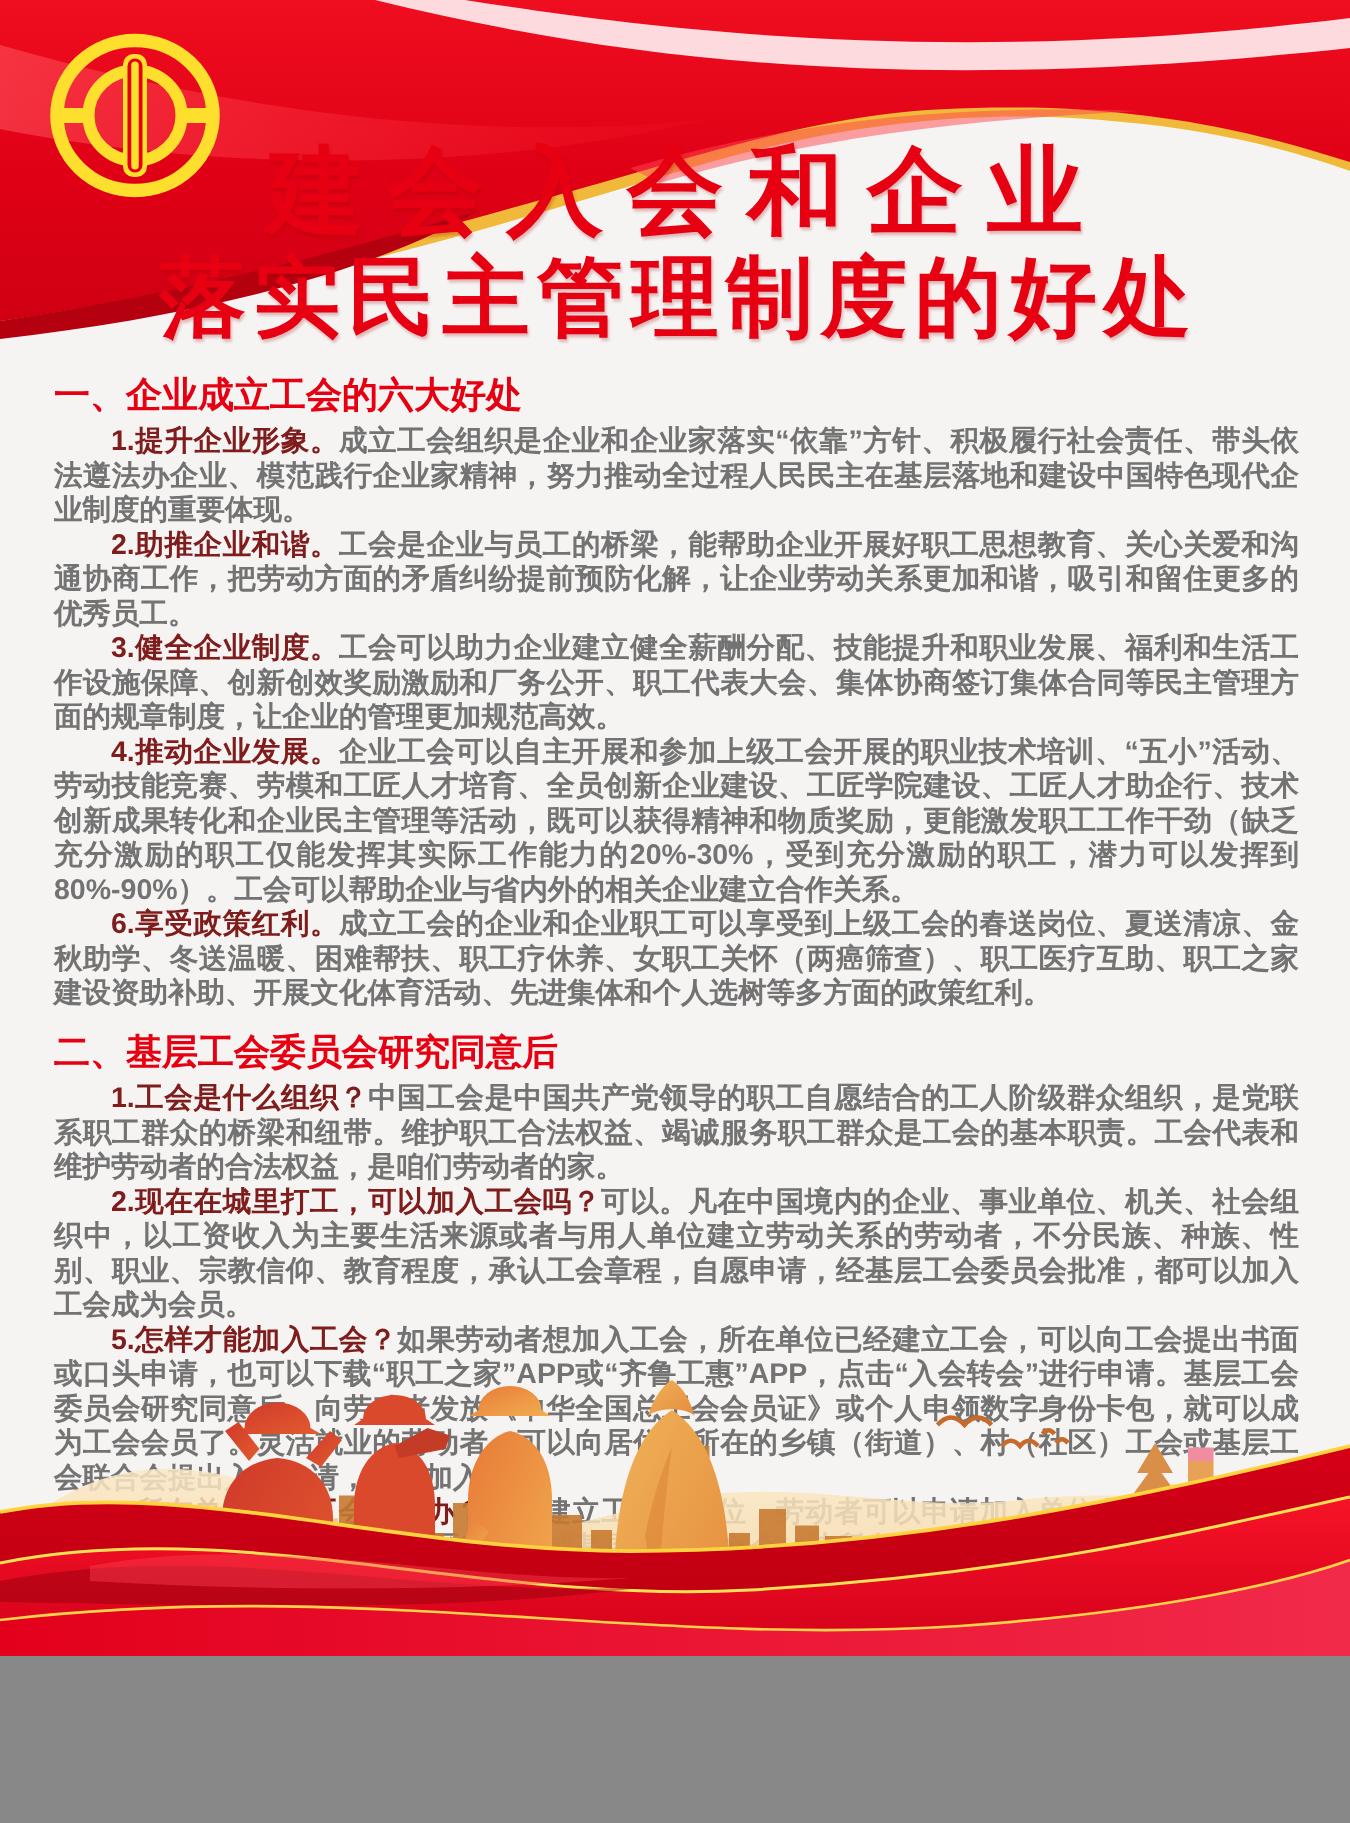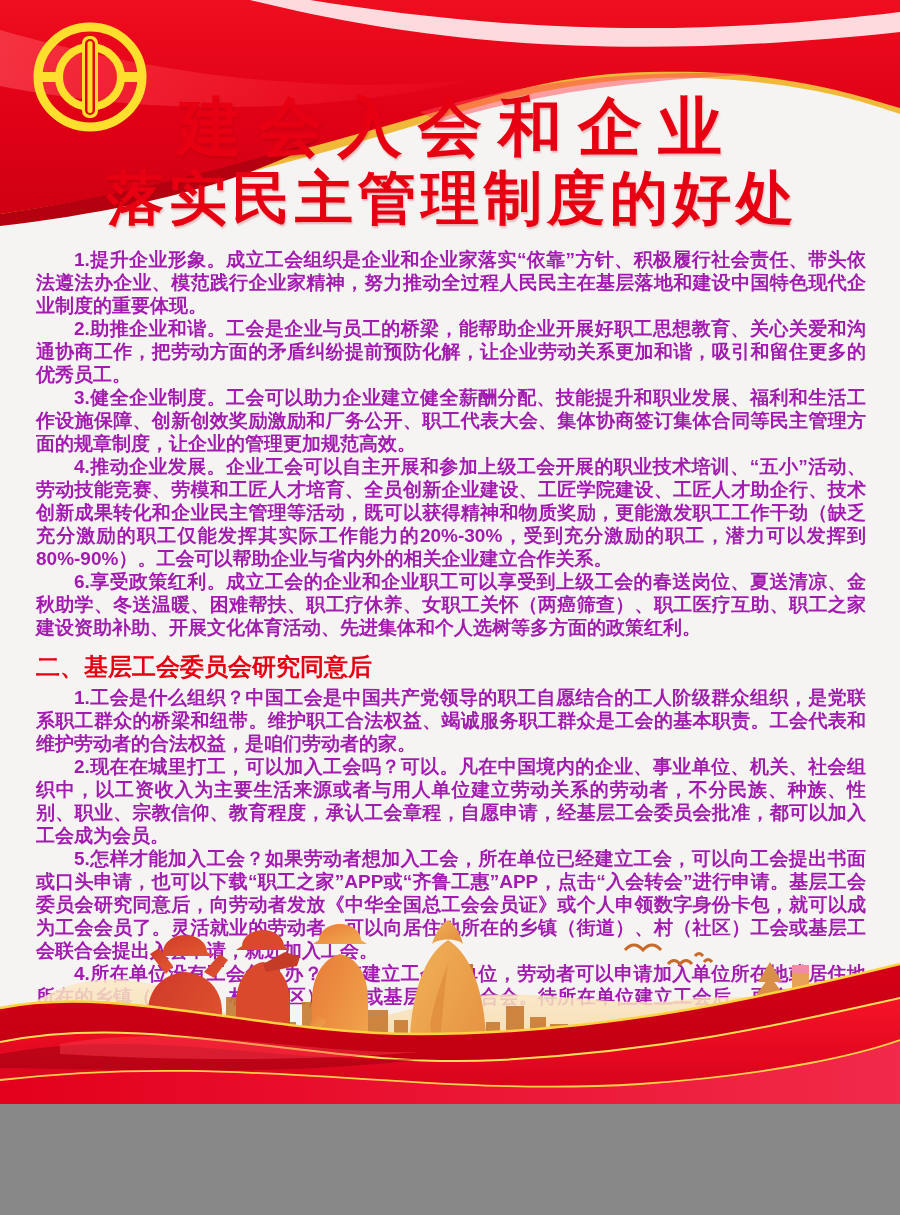--- a/index.html
+++ b/index.html
@@ -24,22 +24,22 @@
     position:absolute; top:249px; left:36px; width:830px;
     color:#3d3d3d; font-size:19px; line-height:1.21; text-align:justify;
     font-weight:600;
   }
   .sec-heading {
     color:#e60012; font-size:24px; font-weight:800; line-height:1.25;
     margin:0 0 5px 0;
   }
   .sec2-gap { margin-top:12px; }
   .para { text-indent:2em; }
-  .lead { color:#a21caf; font-weight:800; }
-  .body-text { color:#a21caf; }
+  .lead { color:#7f1d1d; font-weight:800; }
+  .body-text { color:#737373; }
   
   .footer-svg { position:absolute; bottom:0; left:0; width:900px; height:200px; display:block; }
 </style>
 </head>
 <body>
 
 <div class="page">
 
   <svg class="header-svg" viewBox="0 0 900 250" preserveAspectRatio="none">
     <defs>
@@ -77,20 +77,21 @@
     <rect x="57.5" y="21" width="5" height="72" rx="2.5" fill="#ffdf2e"></rect>
   </svg>
 
   <div class="title-block">
     <div class="title-line1">建会入会和企业</div>
     <div class="title-line2">落实民主管理制度的好处</div>
   </div>
 
   <div class="content">
 
+    <h2 class="sec-heading">一、企业成立工会的六大好处</h2>
 
     <p class="para">
       <span class="lead">1.提升企业形象。</span><span class="body-text">成立工会组织是企业和企业家落实“依靠”方针、积极履行社会责任、带头依法遵法办企业、模范践行企业家精神，努力推动全过程人民民主在基层落地和建设中国特色现代企业制度的重要体现。</span>
     </p>
     <p class="para">
       <span class="lead">2.助推企业和谐。</span><span class="body-text">工会是企业与员工的桥梁，能帮助企业开展好职工思想教育、关心关爱和沟通协商工作，把劳动方面的矛盾纠纷提前预防化解，让企业劳动关系更加和谐，吸引和留住更多的优秀员工。</span>
     </p>
     <p class="para">
       <span class="lead">3.健全企业制度。</span><span class="body-text">工会可以助力企业建立健全薪酬分配、技能提升和职业发展、福利和生活工作设施保障、创新创效奖励激励和厂务公开、职工代表大会、集体协商签订集体合同等民主管理方面的规章制度，让企业的管理更加规范高效。</span>
     </p>

